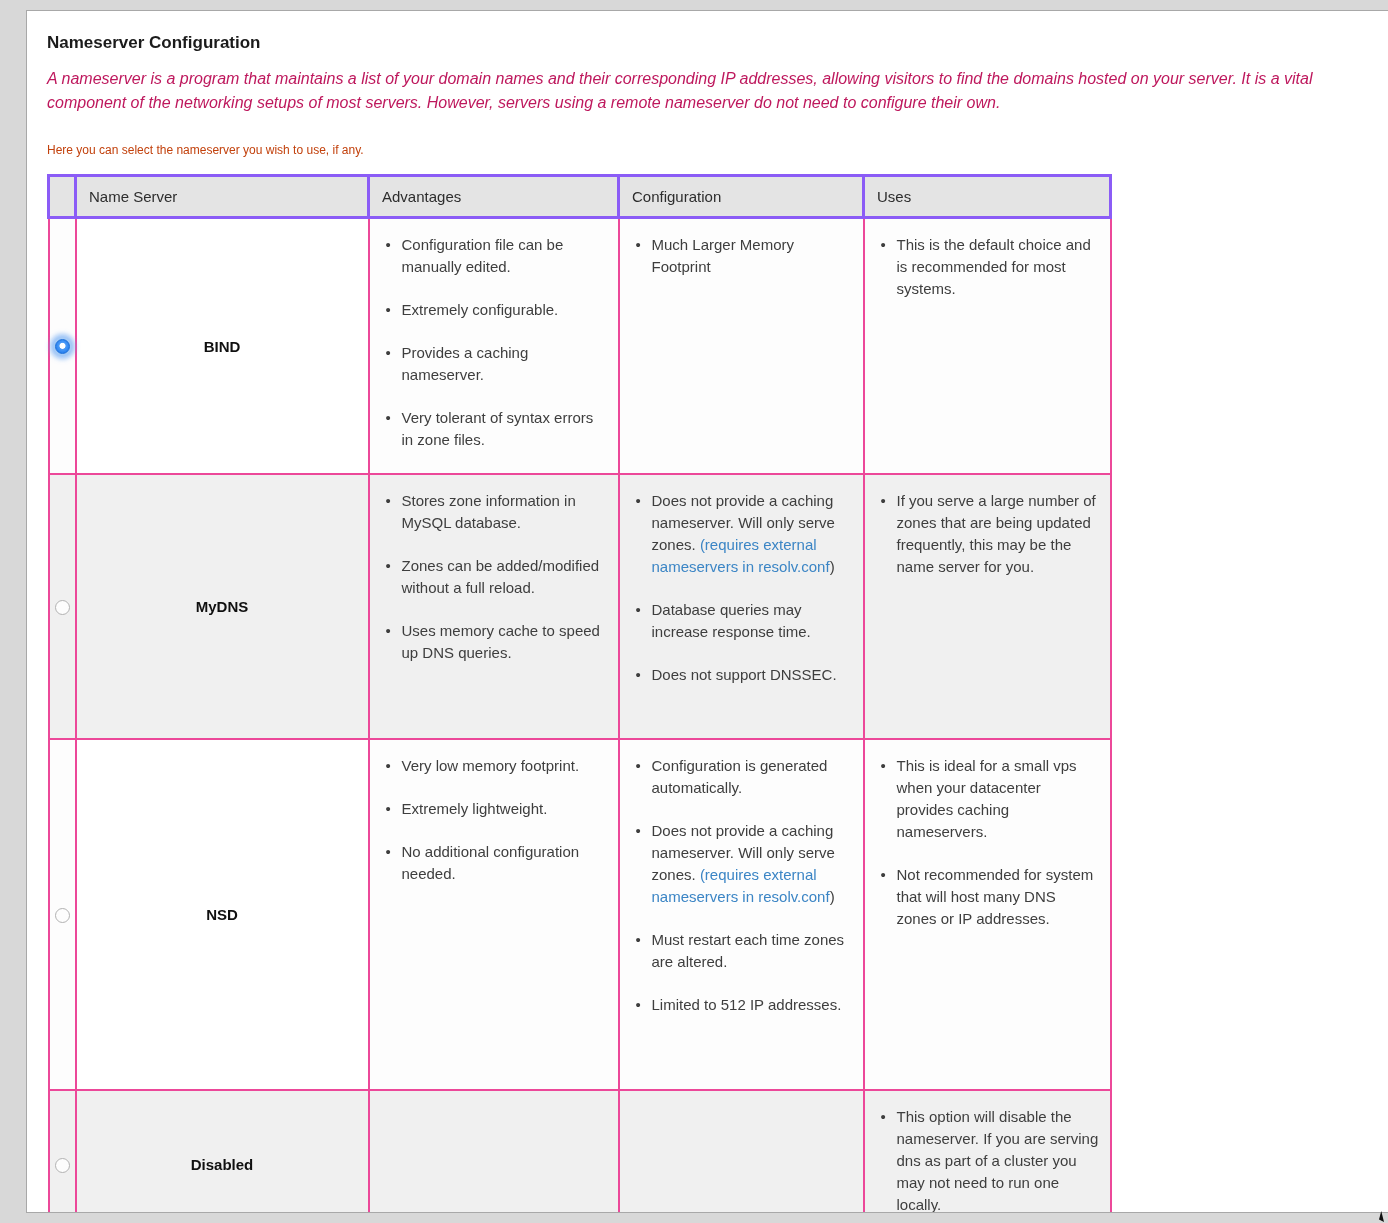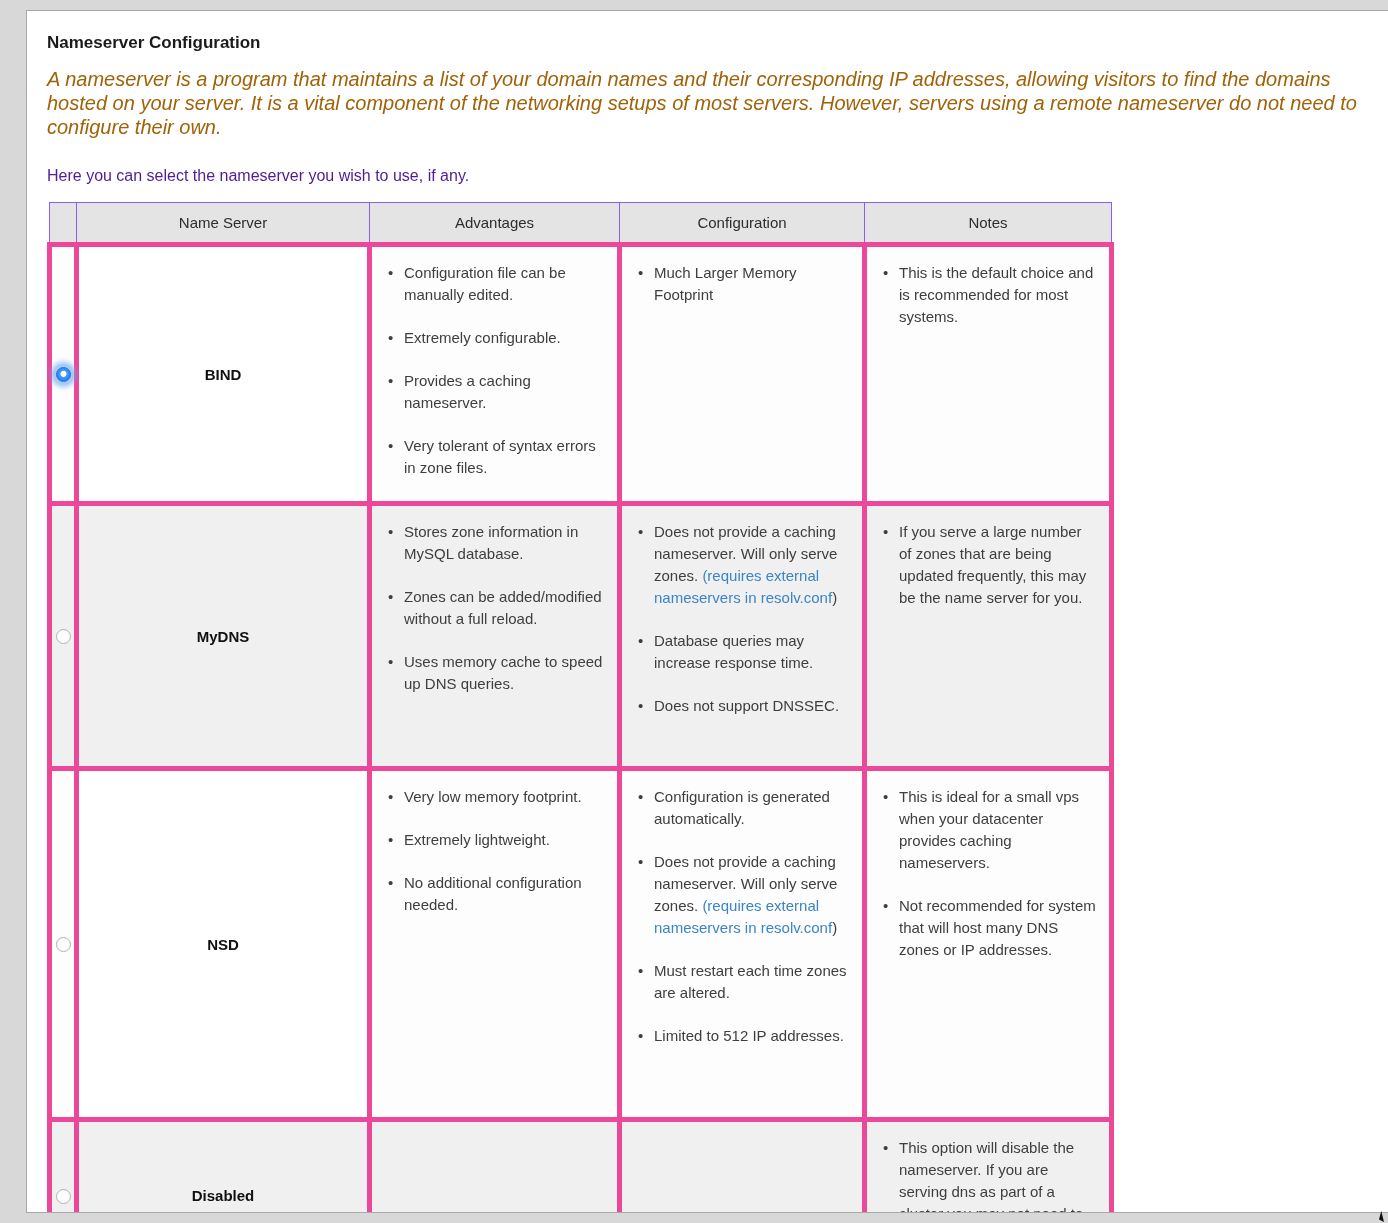--- a/index.html
+++ b/index.html
@@ -18,41 +18,41 @@
     border: 1px solid #a8a8a8;
     padding: 14px 20px 0 20px;
     overflow: hidden;
   }
   .page-title {
     font-size: 17px; font-weight: bold; color: #1b1b1b;
     margin: 8px 0 0 0;
   }
   .intro {
     font-style: italic;
-    font-size: 20px; line-height: 24px; color: #a16207;
+    font-size: 16px; line-height: 24px; color: #be185d;
     margin: 14px 0 0 0; width: 1330px;
   }
   .instruction {
-    font-size: 16px; color: #4c1d95;
+    font-size: 12px; color: #c2410c;
     margin: 28px 0 0 0;
   }
   table.ns-table {
     border-collapse: collapse; table-layout: fixed;
     width: 1062px; margin-top: 17px;
     background: #fff;
   }
   .ns-table th {
     background: #e4e4e4;
-    border: 1px solid #8b5cf6;
+    border: 3px solid #8b5cf6;
     font-weight: normal; font-size: 15px; color: #2d2d2d;
-    text-align: center; height: 42px; padding: 0 12px;
+    text-align: left; height: 42px; padding: 0 12px;
     vertical-align: middle;
   }
   .ns-table td {
-    border: 5px solid #ec4899;
+    border: 2px solid #ec4899;
     vertical-align: top;
     background: #fdfdfd;
   }
   .ns-table tbody tr:nth-child(1) { height: 240px; }
   .ns-table tbody tr:nth-child(2) { height: 265px; }
   .ns-table tbody tr:nth-child(3) { height: 351px; }
   .ns-table tbody tr:nth-child(4) { height: 139px; }
   .ns-table tbody tr.alt td { background: #f0f0f0; }
   td.radio-cell, td.name-cell {
     vertical-align: middle; text-align: center;
@@ -112,21 +112,21 @@
       <col style="width:250px">
       <col style="width:245px">
       <col style="width:247px">
     </colgroup>
     <thead>
       <tr>
         <th></th>
         <th>Name Server</th>
         <th>Advantages</th>
         <th>Configuration</th>
-        <th>Notes</th>
+        <th>Uses</th>
       </tr>
     </thead>
     <tbody>
         <tr>
           <td class="radio-cell"><span class="radio selected"></span></td>
           <td class="name-cell">BIND</td>
           <td class="list-cell">
             <ul>
               <li>Configuration file can be manually edited.</li>
               <li>Extremely configurable.</li>

